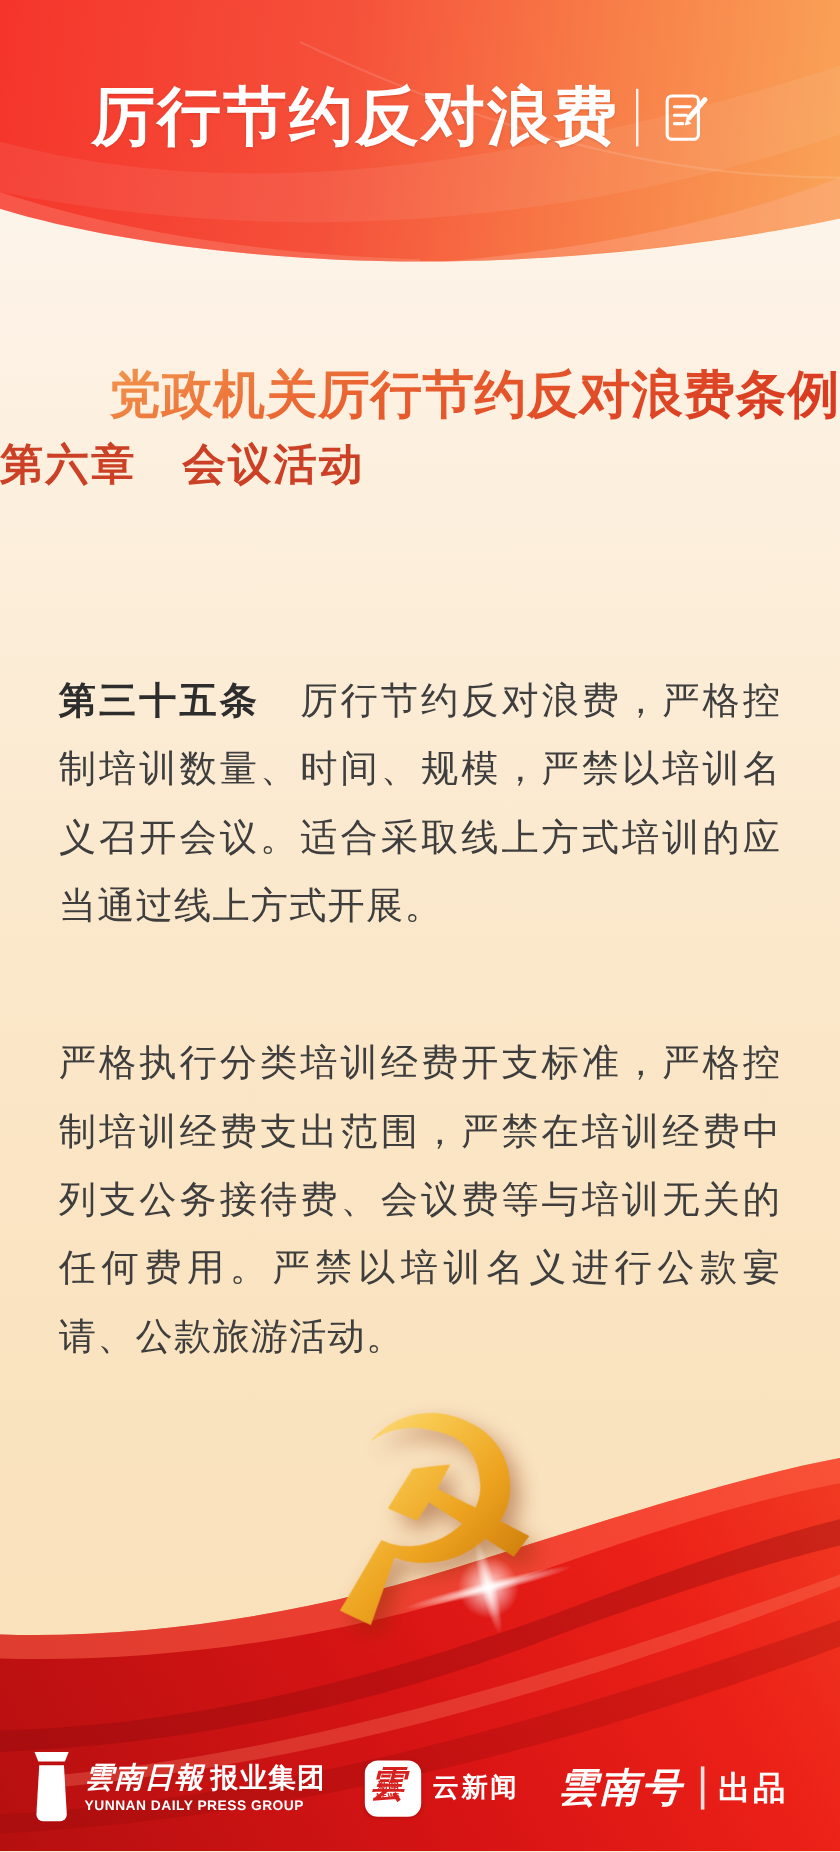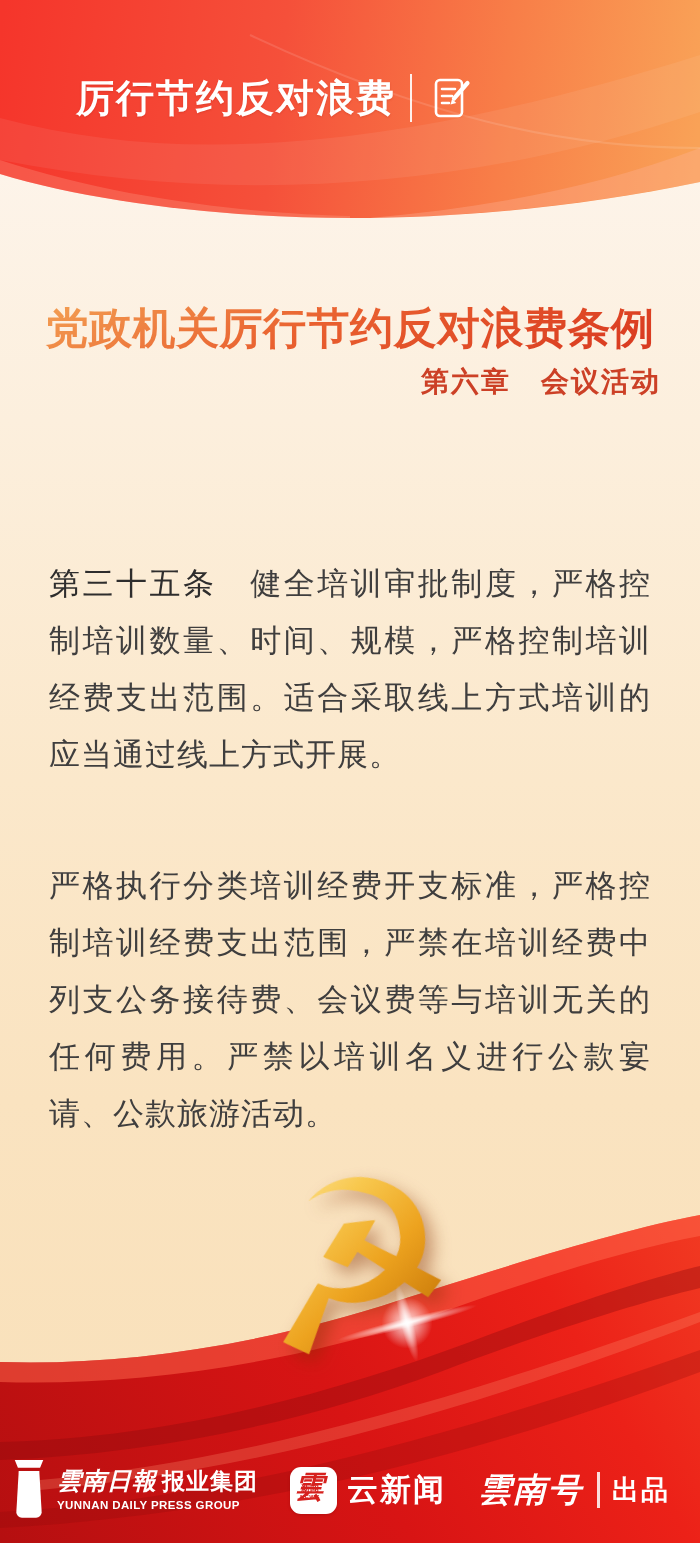--- a/index.html
+++ b/index.html
@@ -10,49 +10,49 @@
   }
   svg{display:block;}
   
   .header-svg{position:absolute;top:0;left:0;z-index:2;}
   .header-row{
     position:absolute;top:70px;left:76px;z-index:3;
     display:flex;align-items:center;height:56px;color:#ffffff;
   }
   .campaign-title{
     font-family:"Liberation Serif","DejaVu Serif",serif;
-    font-size:38px;font-weight:700;letter-spacing:2px;white-space:nowrap;
+    font-size:53px;font-weight:700;letter-spacing:2px;white-space:nowrap;
     text-shadow:0 1px 2px rgba(160,30,10,.25);
   }
   .header-divider{width:2px;height:48px;background:#ffffff;opacity:.9;margin:0 16px 0 14px;}
   .daily-label{
     font-family:"Liberation Serif","DejaVu Serif",serif;
     font-size:29px;font-weight:500;letter-spacing:11px;white-space:nowrap;
   }
   .note-icon{margin-left:0px;}
   
   .doc-title{
     position:absolute;top:300px;left:0;width:700px;z-index:1;margin:0;
-    text-align:center;font-size:43px;font-weight:900;letter-spacing:.5px;
+    text-align:right;font-size:43px;font-weight:900;letter-spacing:.5px;
     font-family:"Liberation Sans","DejaVu Sans",sans-serif;
     background:linear-gradient(155deg,#f2994f 10%,#e9602f 45%,#d93a20 90%);
     -webkit-background-clip:text;background-clip:text;color:transparent;
   }
   .chapter-title{
     position:absolute;top:363px;left:0;width:661px;z-index:1;margin:0;
-    text-align:right;font-size:28px;font-weight:700;letter-spacing:2px;color:#cc4026;
+    text-align:left;font-size:36px;font-weight:700;letter-spacing:2px;color:#cc4026;
   }
   .para{
     position:absolute;left:49px;width:602px;z-index:1;
     font-size:31px;line-height:57px;letter-spacing:1px;color:#3f3e3e;
     text-align:justify;text-justify:inter-character;
   }
   .para-1{top:524px;}
   .para-2{top:826px;}
-  .para .lead{font-weight:400;color:#2e2d2d;margin-top:15px;}
+  .para .lead{font-weight:700;color:#2e2d2d;margin-top:15px;}
   
   .ribbon-svg{position:absolute;top:1050px;left:0;z-index:2;}
   .party-emblem{
     position:absolute;left:252px;top:1152px;z-index:3;
     font-family:"DejaVu Sans",sans-serif;font-size:228px;line-height:1;
     transform:rotate(-10deg);
     background:linear-gradient(145deg,#ffe9a6 8%,#f8c84e 32%,#eda31f 55%,#cd7d0b 78%,#f2b838 96%);
     -webkit-background-clip:text;background-clip:text;color:transparent;
     filter:drop-shadow(6px 10px 9px rgba(130,45,0,.45));
   }
@@ -86,21 +86,21 @@
   .news-app-icon .yun-char{
     position:absolute;left:4px;top:0px;color:#d6211e;font-size:30px;font-weight:700;
     font-family:"Liberation Serif","DejaVu Serif",serif;font-style:italic;
   }
   .news-app-sub{
     position:absolute;right:17px;top:17px;display:flex;flex-direction:column;align-items:center;
     color:#d6211e;line-height:1;
   }
   .news-app-sub .sub-cn{font-size:9px;font-weight:900;font-style:normal;}
   .news-app-sub .sub-en{font-size:6px;font-weight:700;letter-spacing:.5px;font-style:normal;margin-top:1px;}
-  .news-label{font-size:31px;font-weight:900;letter-spacing:2px;white-space:nowrap;text-align:right;}
+  .news-label{font-size:22px;font-weight:900;letter-spacing:2px;white-space:nowrap;text-align:right;}
   .logo-produce{display:flex;align-items:center;}
   .produce-brand{
     font-family:"Liberation Serif","DejaVu Serif",serif;
     font-style:italic;font-weight:700;font-size:33px;letter-spacing:2px;white-space:nowrap;
   }
   .produce-divider{width:3px;height:36px;background:#ffffff;opacity:.85;margin:0 12px 0 14px;}
   .produce-label{font-size:27px;font-weight:800;letter-spacing:2px;white-space:nowrap;}
 </style>
 </head>
 <body>
@@ -130,21 +130,21 @@
       <rect x="8" y="6" width="26" height="36" rx="4" fill="none" stroke="#ffffff" stroke-width="2.6"></rect>
       <path d="M14,15 H27 M14,22 H24 M14,29 H21" stroke="#ffffff" stroke-width="2.6" stroke-linecap="round"></path>
       <path d="M39.5,9 L26,24.5" stroke="#ffffff" stroke-width="4.2" stroke-linecap="round"></path>
       <path d="M22.5,30.5 l1.6,-5.4 4.2,4 z" fill="#ffffff"></path>
     </svg>
   </div>
 
   <h1 class="doc-title">党政机关厉行节约反对浪费条例</h1>
   <h2 class="chapter-title">第六章　会议活动</h2>
 
-  <p class="para para-1"><span class="lead">第三十五条</span><span>　健全培训审批制度，严格控制培训数量、时间、规模，严格控制培训经费支出范围。适合采取线上方式培训的应当通过线上方式开展。</span></p>
+  <p class="para para-1"><span class="lead">第三十五条</span><span>　厉行节约反对浪费，严格控制培训数量、时间、规模，严禁以培训名义召开会议。适合采取线上方式培训的应当通过线上方式开展。</span></p>
 
   <p class="para para-2"><span>严格执行分类培训经费开支标准，严格控制培训经费支出范围，严禁在培训经费中列支公务接待费、会议费等与培训无关的任何费用。严禁以培训名义进行公款宴请、公款旅游活动。</span></p>
 
   <svg class="ribbon-svg" width="700" height="493" viewBox="0 0 700 493">
     <defs>
       <linearGradient id="rg" gradientUnits="userSpaceOnUse" x1="0" y1="493" x2="700" y2="100">
         <stop offset="0" stop-color="#b50f10"></stop>
         <stop offset="0.45" stop-color="#d81414"></stop>
         <stop offset="0.75" stop-color="#ec2118"></stop>
         <stop offset="1" stop-color="#f23f24"></stop>

